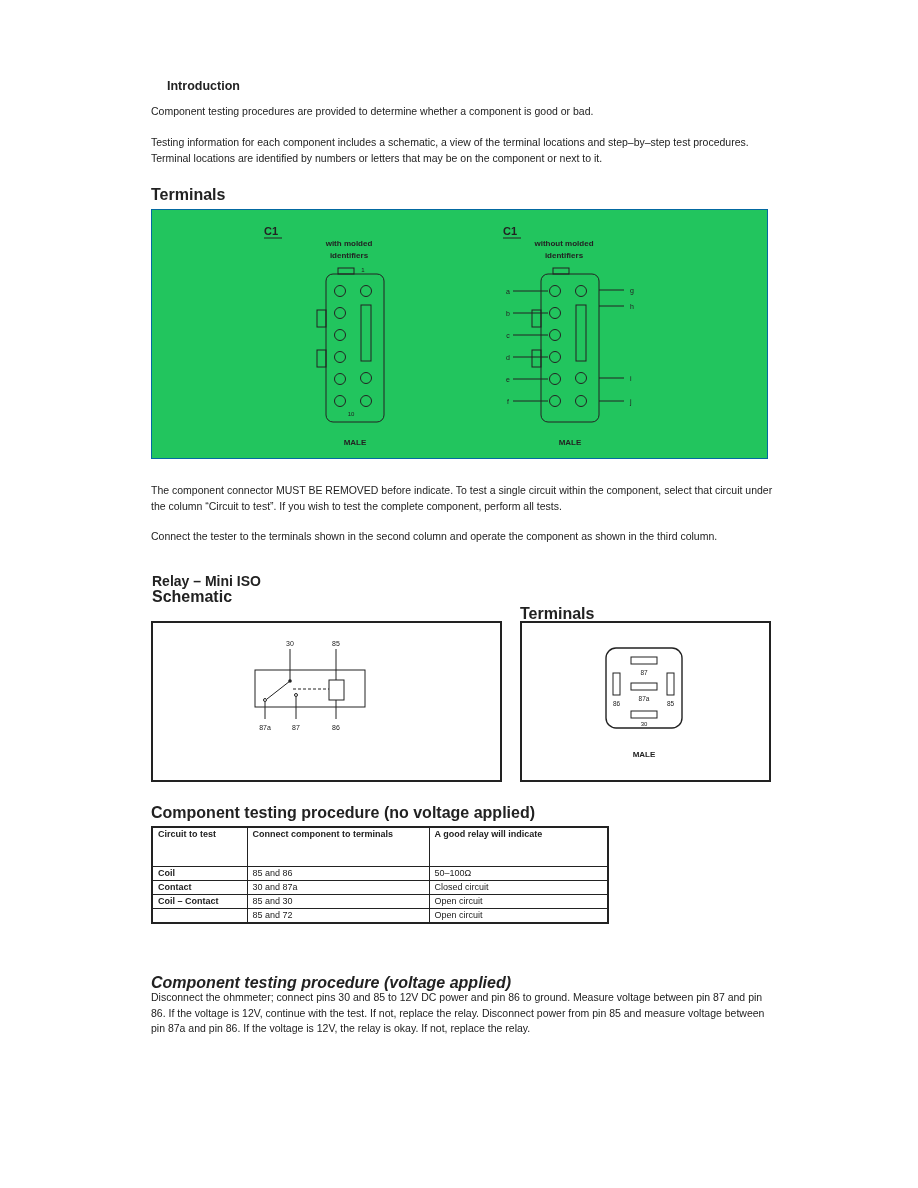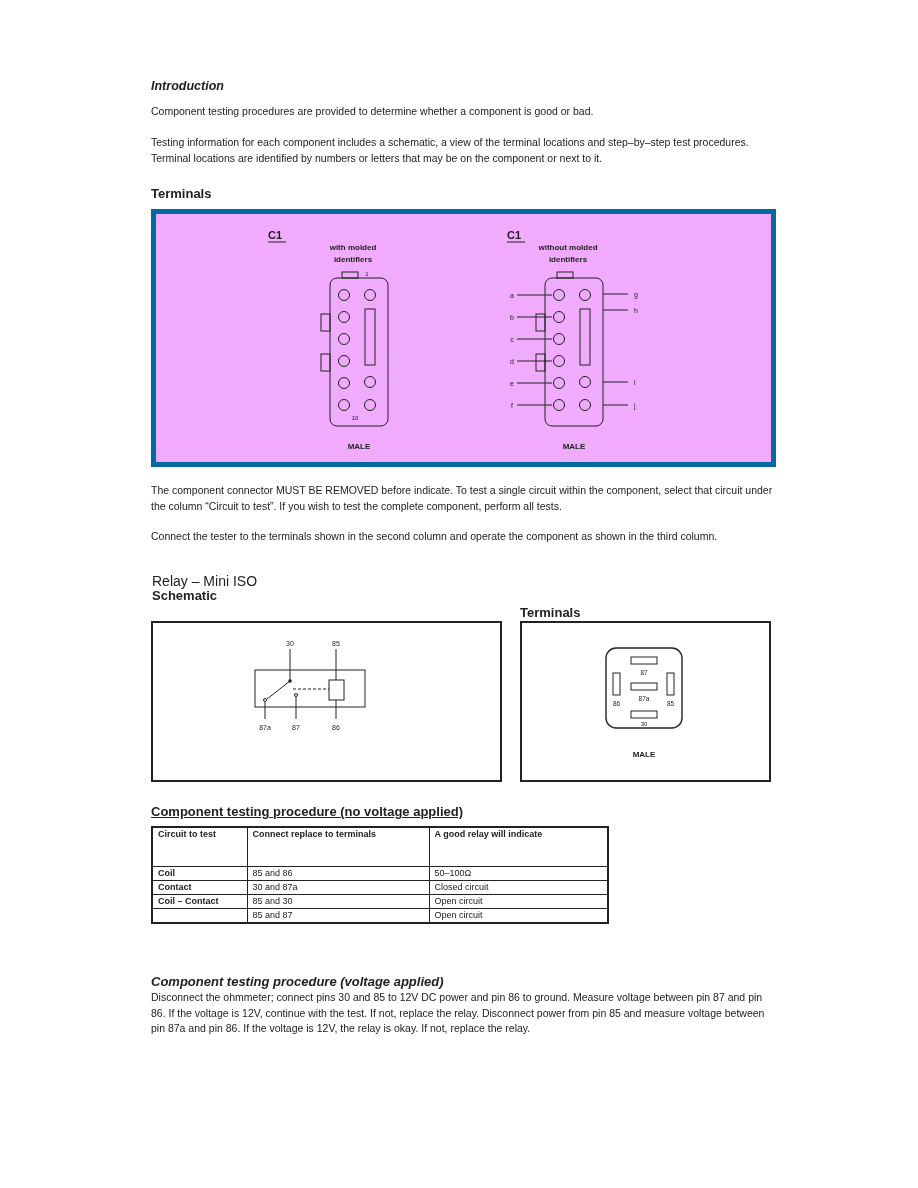--- a/index.html
+++ b/index.html
@@ -1,42 +1,42 @@
 <!DOCTYPE html>
 <html><head>
 <meta charset="utf-8">
 <style>
   html,body{margin:0;padding:0;background:#fff;}
   body{font-family:"Liberation Sans",sans-serif;color:#222;}
   .page{position:relative;width:918px;height:1188px;background:#ffffff;overflow:hidden;}
   .abs{position:absolute;}
   .h-main{font-size:12.5px;font-weight:bold;}
-  .h-sub{font-size:13px;font-weight:bold;}
-  .h-relay{font-size:14px;font-weight:normal;}
+  .h-sub{font-size:16px;font-weight:bold;}
+  .h-relay{font-size:14px;font-weight:bold;}
   .para{font-size:10.5px;line-height:15.5px;}
-  .figure{border:5px solid #0369a1;background:#f0abfc;}
+  .figure{border:1px solid #0369a1;background:#22c55e;}
   .figure2{border:2px solid #222;background:#fff;}
   table.test{border-collapse:collapse;border:2px solid #222;table-layout:fixed;}
   table.test th,table.test td{border:1px solid #222;font-size:9px;padding:1px 5px;vertical-align:top;text-align:left;overflow:hidden;white-space:nowrap;}
   table.test th{font-weight:bold;height:36px;}
   table.test td{height:11px;}
   table.test td.c1{font-weight:bold;}
   svg .ln{stroke:#222;fill:none;stroke-width:1;}
   svg .ln2{stroke:#222;fill:none;stroke-width:1.4;}
   svg .dash{stroke:#222;fill:none;stroke-width:1;stroke-dasharray:3,2;}
   svg .dot{fill:#222;stroke:none;}
   svg text{fill:#222;stroke:none;font-family:"Liberation Sans",sans-serif;}
   svg .b{font-weight:bold;}
 </style>
 </head>
 <body>
 
 <div class="page">
 
-  <div class="abs h-main" style="left:151px;top:79px;font-style:italic;">Introduction</div>
+  <div class="abs h-main" style="left:167px;top:79px;">Introduction</div>
   <div class="abs para" style="left:151px;top:104px;width:622px;">Component testing procedures are provided to determine whether a component is good or bad.</div>
   <div class="abs para" style="left:151px;top:135px;width:622px;">Testing information for each component includes a schematic, a view of the terminal locations and step–by–step test procedures. Terminal locations are identified by numbers or letters that may be on the component or next to it.</div>
 
   <div class="abs h-sub" style="left:151px;top:186px;">Terminals</div>
 
   <div class="abs figure" style="left:151px;top:209px;width:615px;height:248px;">
     <svg width="613" height="246" viewBox="0 0 613 246">
 
       <g>
         <text x="112" y="25" font-size="11" class="b">C1</text>
@@ -150,32 +150,32 @@
       <rect class="ln" x="109" y="60" width="26" height="7"></rect>
       <text x="122" y="78" font-size="6.5" text-anchor="middle">87a</text>
       <rect class="ln" x="145" y="50" width="7" height="22"></rect>
       <text x="148.5" y="83" font-size="6.5" text-anchor="middle">85</text>
       <rect class="ln" x="109" y="88" width="26" height="7"></rect>
       <text x="122" y="102.5" font-size="6" text-anchor="middle">30</text>
       <text x="122" y="134" font-size="8" class="b" text-anchor="middle">MALE</text>
     </svg>
   </div>
 
-  <div class="abs h-sub" style="left:151px;top:804px;text-decoration:underline;">Component testing procedure (no voltage applied)</div>
+  <div class="abs h-sub" style="left:151px;top:804px;">Component testing procedure (no voltage applied)</div>
 
   <table class="test abs" style="left:151px;top:826px;width:456px;">
     <colgroup>
         <col style="width:95px">
         <col style="width:182px">
         <col style="width:179px">
       </colgroup>
     <thead>
       <tr>
         <th>Circuit to test</th>
-        <th>Connect replace to terminals</th>
+        <th>Connect component to terminals</th>
         <th>A good relay will indicate</th>
       </tr>
     </thead>
     <tbody>
       <tr>
         <td class="c1">Coil</td>
         <td>85 and 86</td>
         <td>50–100Ω</td>
       </tr>
       <tr>
@@ -183,21 +183,21 @@
         <td>30 and 87a</td>
         <td>Closed circuit</td>
       </tr>
       <tr>
         <td class="c1">Coil – Contact</td>
         <td>85 and 30</td>
         <td>Open circuit</td>
       </tr>
       <tr>
         <td class="c1"></td>
-        <td>85 and 87</td>
+        <td>85 and 72</td>
         <td>Open circuit</td>
       </tr>
     </tbody>
   </table>
 
   <div class="abs h-sub" style="left:151px;top:974px;font-style:italic;">Component testing procedure (voltage applied)</div>
   <div class="abs para" style="left:151px;top:990px;width:624px;">Disconnect the ohmmeter; connect pins 30 and 85 to 12V DC power and pin 86 to ground. Measure voltage between pin 87 and pin 86. If the voltage is 12V, continue with the test. If not, replace the relay. Disconnect power from pin 85 and measure voltage between pin 87a and pin 86. If the voltage is 12V, the relay is okay. If not, replace the relay.</div>
 
 </div>
 

